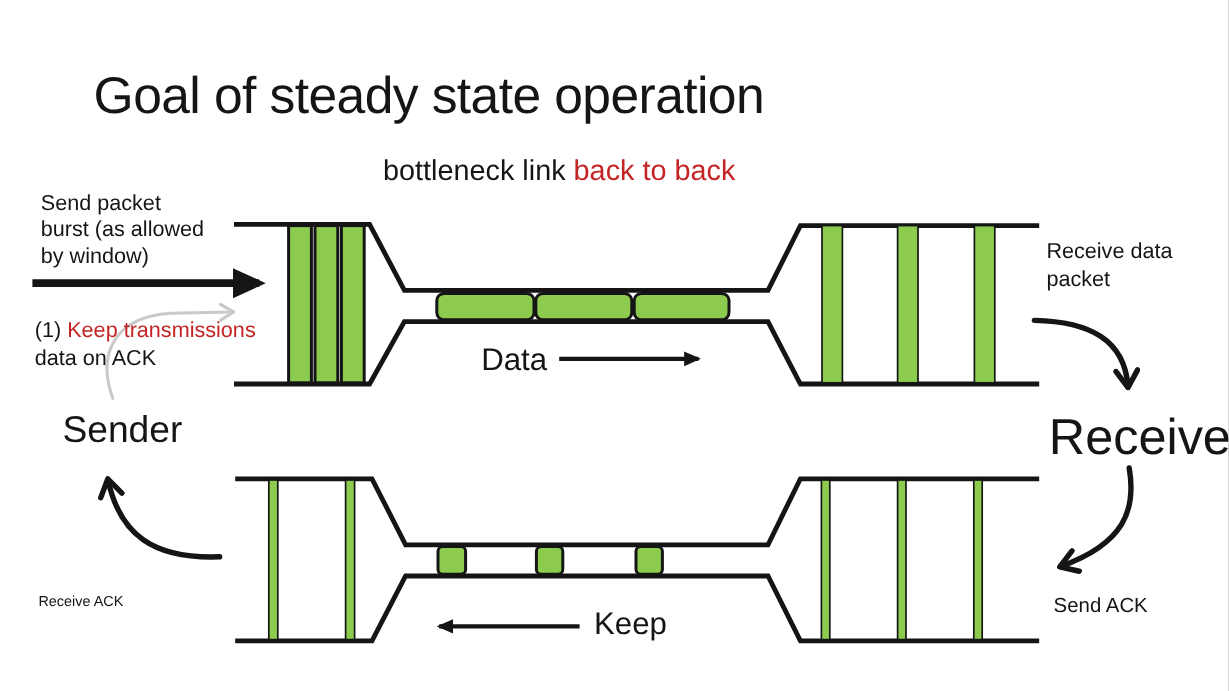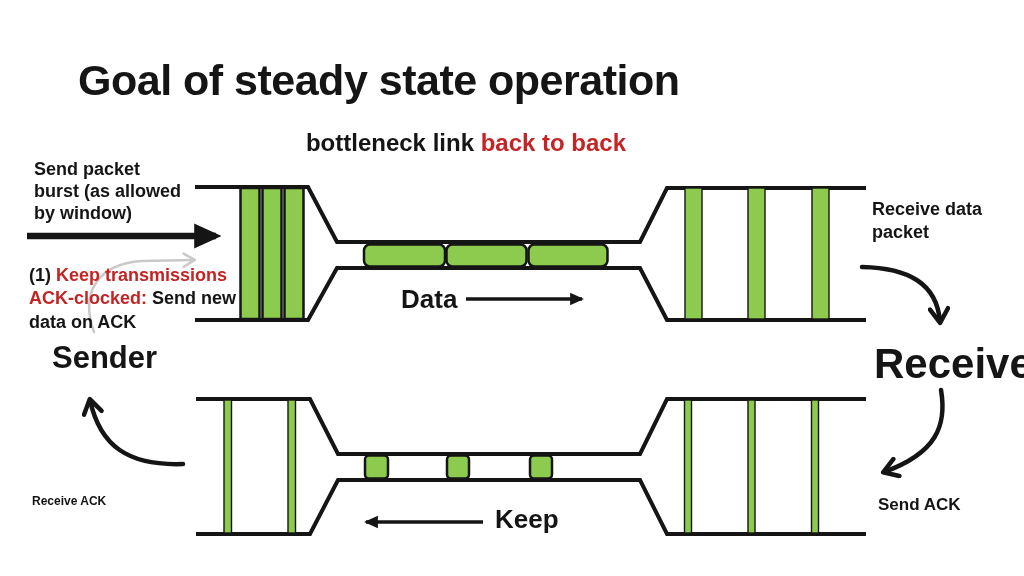--- a/index.html
+++ b/index.html
@@ -12,21 +12,21 @@
   html,body{margin:0;padding:0;background:#888;}
   .slide{
     position:relative;
     width:1024px;height:576px;
     background:var(--bg);
     overflow:hidden;
     font-family:"Liberation Sans","DejaVu Sans",sans-serif;
     color:var(--ink);
   }
   .slide svg{position:absolute;left:0;top:0;width:1024px;height:576px;}
-  .txt{position:absolute;white-space:nowrap;color:var(--ink);font-weight:bold;}
+  .txt{position:absolute;white-space:nowrap;color:var(--ink);}
   .red{color:var(--red);}
   .title{left:78px;top:56px;font-size:43px;letter-spacing:-0.5px;}
   .note2{left:283px;top:129px;width:366px;font-size:24px;line-height:1.17;text-align:center;white-space:nowrap;}
   .burst{left:34px;top:158px;font-size:18px;line-height:1.23;}
   .note1{left:29px;top:264px;font-size:18px;line-height:1.3;}
   .sender{left:40px;top:340px;font-size:31px;margin-left:12px;}
   .receiver{left:874px;top:340px;font-size:42px;}
   .rdp{left:872px;top:198px;font-size:18px;line-height:1.25;}
   .data{left:401px;top:284px;font-size:26px;}
   .acks{left:495px;top:504px;font-size:26px;}
@@ -123,21 +123,20 @@
   </div>
 
   <div class="txt burst">
     <div>Send packet</div>
     <div>burst (as allowed</div>
     <div>by window)</div>
   </div>
 
   <div class="txt note1">
     <div><span>(1) </span><span class="red">Keep transmissions</span></div>
-    <div><span class="red">ACK-clocked:</span><span> Send new</span></div>
     <div>data on ACK</div>
   </div>
 
   <div class="txt sender">Sender</div>
   <div class="txt receiver">Receiver</div>
 
   <div class="txt rdp">
     <div>Receive data</div>
     <div>packet</div>
   </div>

